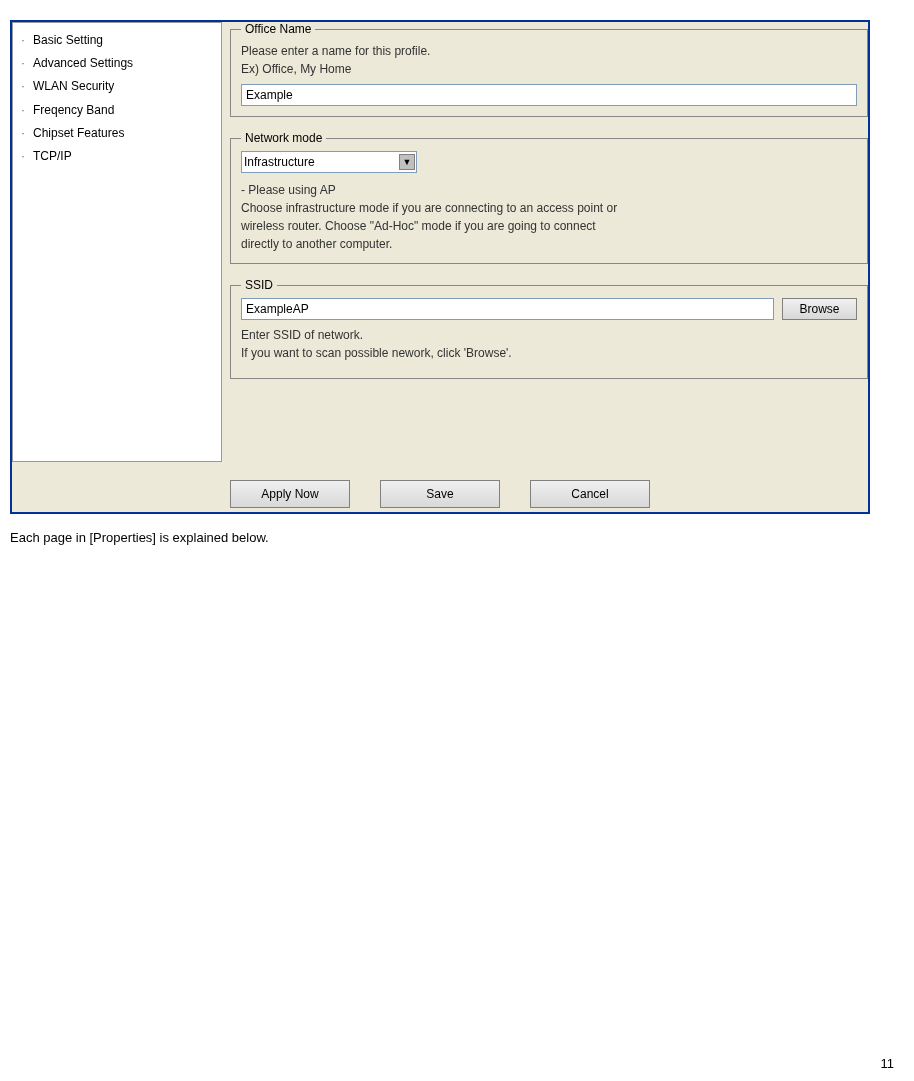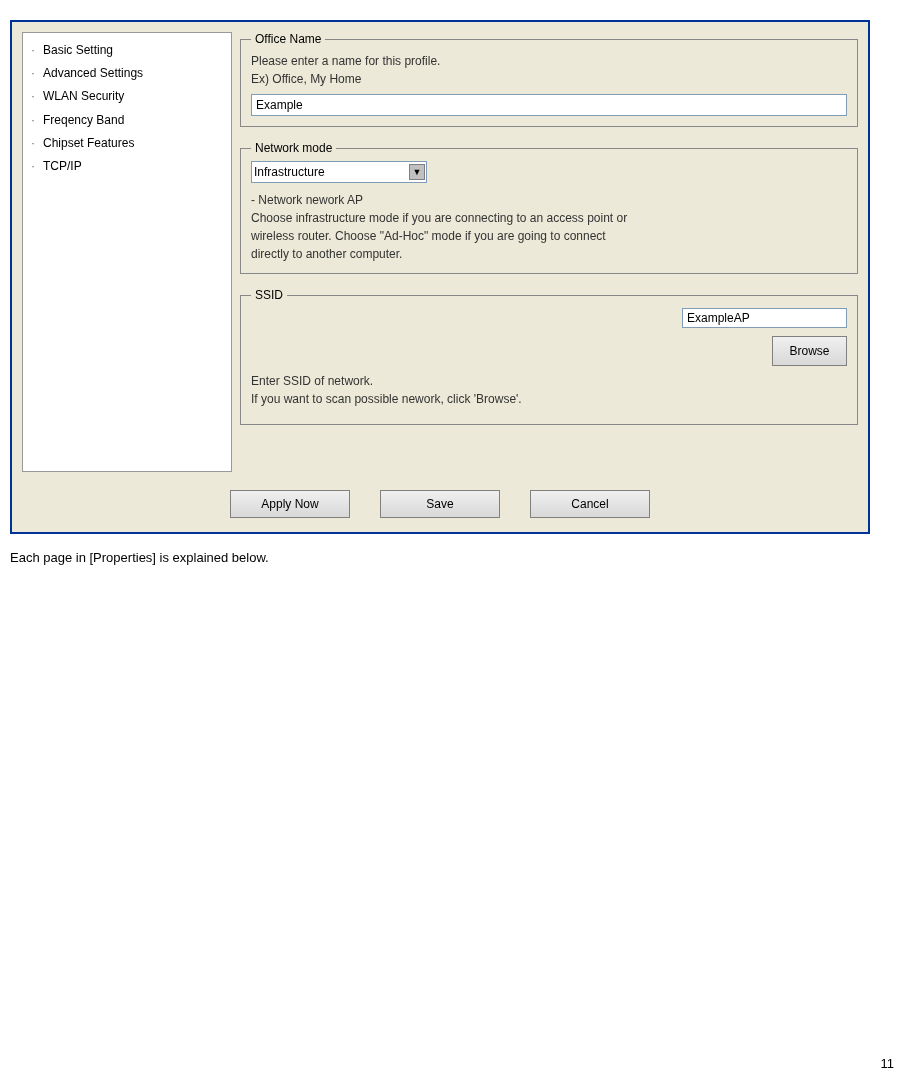--- a/index.html
+++ b/index.html
@@ -47,21 +47,20 @@
       border: 1px solid #a00;
       cursor: pointer;
       display: flex;
       align-items: center;
       justify-content: center;
       flex-shrink: 0;
     }
 
     .dialog-body {
       display: flex;
-      padding: 10px;
       gap: 10px;
       flex-direction: column;
     }
 
     .dialog-content {
       display: flex;
       gap: 8px;
     }
 
     
@@ -174,39 +173,38 @@
 
     .network-desc {
       font-size: 12px;
       color: #333;
       line-height: 1.5;
     }
 
     
     .ssid-row {
       display: flex;
-      align-items: flex-end;
+      align-items: center;
       gap: 8px;
       margin-bottom: 6px;
-      flex-direction: column;
     }
 
     .ssid-input {
       flex: 1;
       border: 1px solid #7f9db9;
       background: #fff;
       padding: 2px 4px;
       font-size: 12px;
       font-family: Tahoma, Arial, sans-serif;
       height: 22px;
     }
 
     .browse-btn {
       width: 75px;
-      height: 30px;
+      height: 22px;
       background: linear-gradient(to bottom, #f0f0f0, #d8d8d8);
       border: 1px solid #808080;
       font-size: 12px;
       font-family: Tahoma, Arial, sans-serif;
       cursor: pointer;
       padding: 0;
     }
 
     
     .dialog-buttons {
@@ -280,21 +278,21 @@
             <div class="select-row">
               <div class="select-wrapper">
                 <select class="mode-select">
                   <option>Infrastructure</option>
                   <option>Ad-Hoc</option>
                 </select>
                 <div class="select-arrow">▼</div>
               </div>
             </div>
             <div class="network-desc">
-              <div>- Network nework AP</div>
+              <div>- Please using AP</div>
               <div>Choose infrastructure mode if you are connecting to an access point or</div>
               <div>wireless router. Choose "Ad-Hoc" mode if you are going to connect</div>
               <div>directly to another computer.</div>
             </div>
           </fieldset>
 
           <fieldset class="field-group">
             <legend>SSID</legend>
             <div class="ssid-row">
               <input class="ssid-input" type="text" value="ExampleAP" style="">

